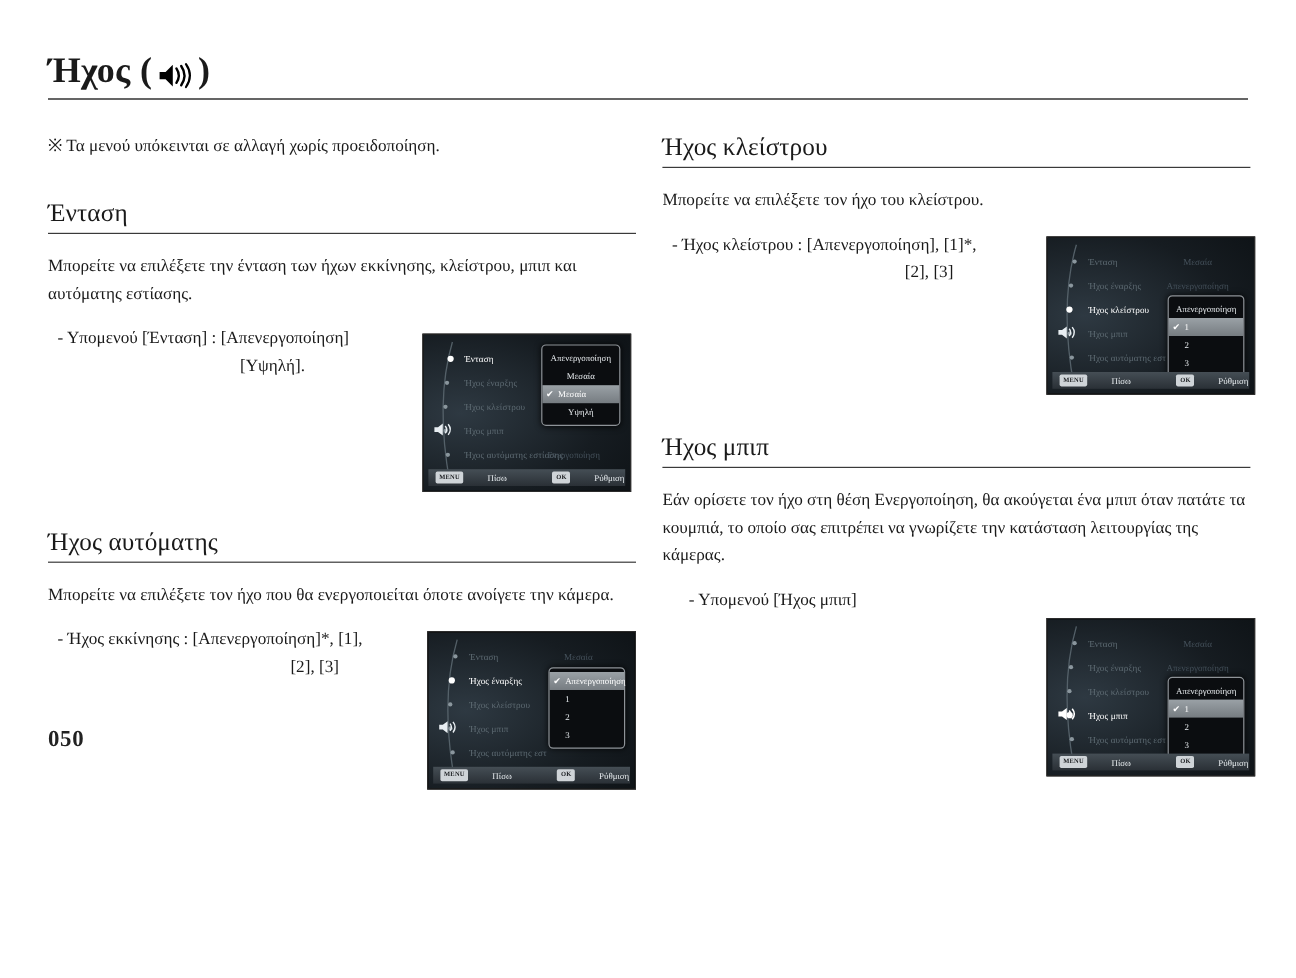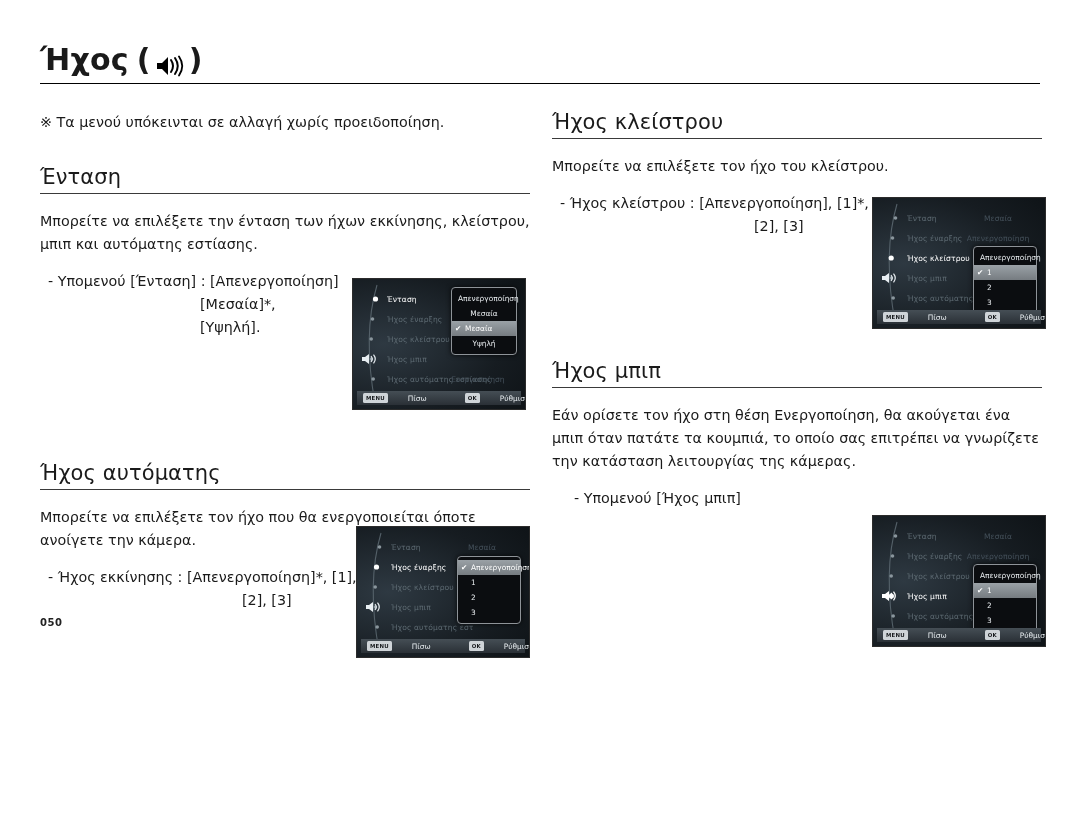--- a/index.html
+++ b/index.html
@@ -12,20 +12,21 @@
     height: 815px;
     font-family: "DejaVu Sans", "Liberation Sans", sans-serif;
     color: #1a1a1a;
     position: relative;
     overflow: hidden;
   }
   .page {
     position: relative;
     width: 1080px;
     height: 656px;
+    font-family: Liberation Serif, serif;
   }
 
   
   .title-block {
     position: absolute;
     left: 40px;
     top: 42px;
     width: 1000px;
   }
   .title-row {
@@ -207,21 +208,21 @@
     font-size: 7.4px;
     color: #e4e9ec;
   }
   .bar-sep { flex: 1; }
 
   
   .pageno {
     position: absolute;
     left: 40px;
     bottom: 28px;
-    font-size: 10px;
+    font-size: 19px;
     font-weight: bold;
     color: #222;
     letter-spacing: .6px;
   }
 </style>
 </head>
 <body>
 
 <div class="page">
 
@@ -249,21 +250,20 @@
         <span>※</span>
         <span>Τα μενού υπόκεινται σε αλλαγή χωρίς προειδοποίηση.</span>
       </div>
     </div>
 
     <div class="sec-wrap" style="margin-top:30px;">
       <h2 class="section">Ένταση</h2>
       <div class="section-rule"></div>
       <p class="body">Μπορείτε να επιλέξετε την ένταση των ήχων εκκίνησης, κλείστρου, μπιπ και αυτόματης εστίασης.</p>
       <div class="bullet indent-1">-  Υπομενού [Ένταση] : [Απενεργοποίηση]</div>
-      <div class="bullet indent-2">[Μεσαία]*,</div>
       <div class="bullet indent-2">[Υψηλή].</div>
     </div>
 
     <div class="sec-wrap" style="margin-top:122px;">
       <h2 class="section">Ήχος αυτόματης</h2>
       <div class="section-rule"></div>
       <p class="body">Μπορείτε να επιλέξετε τον ήχο που θα ενεργοποιείται όποτε ανοίγετε την κάμερα.</p>
       <div class="bullet indent-1">- Ήχος εκκίνησης : [Απενεργοποίηση]*, [1],</div>
       <div class="bullet indent-3">[2], [3]</div>
     </div>

